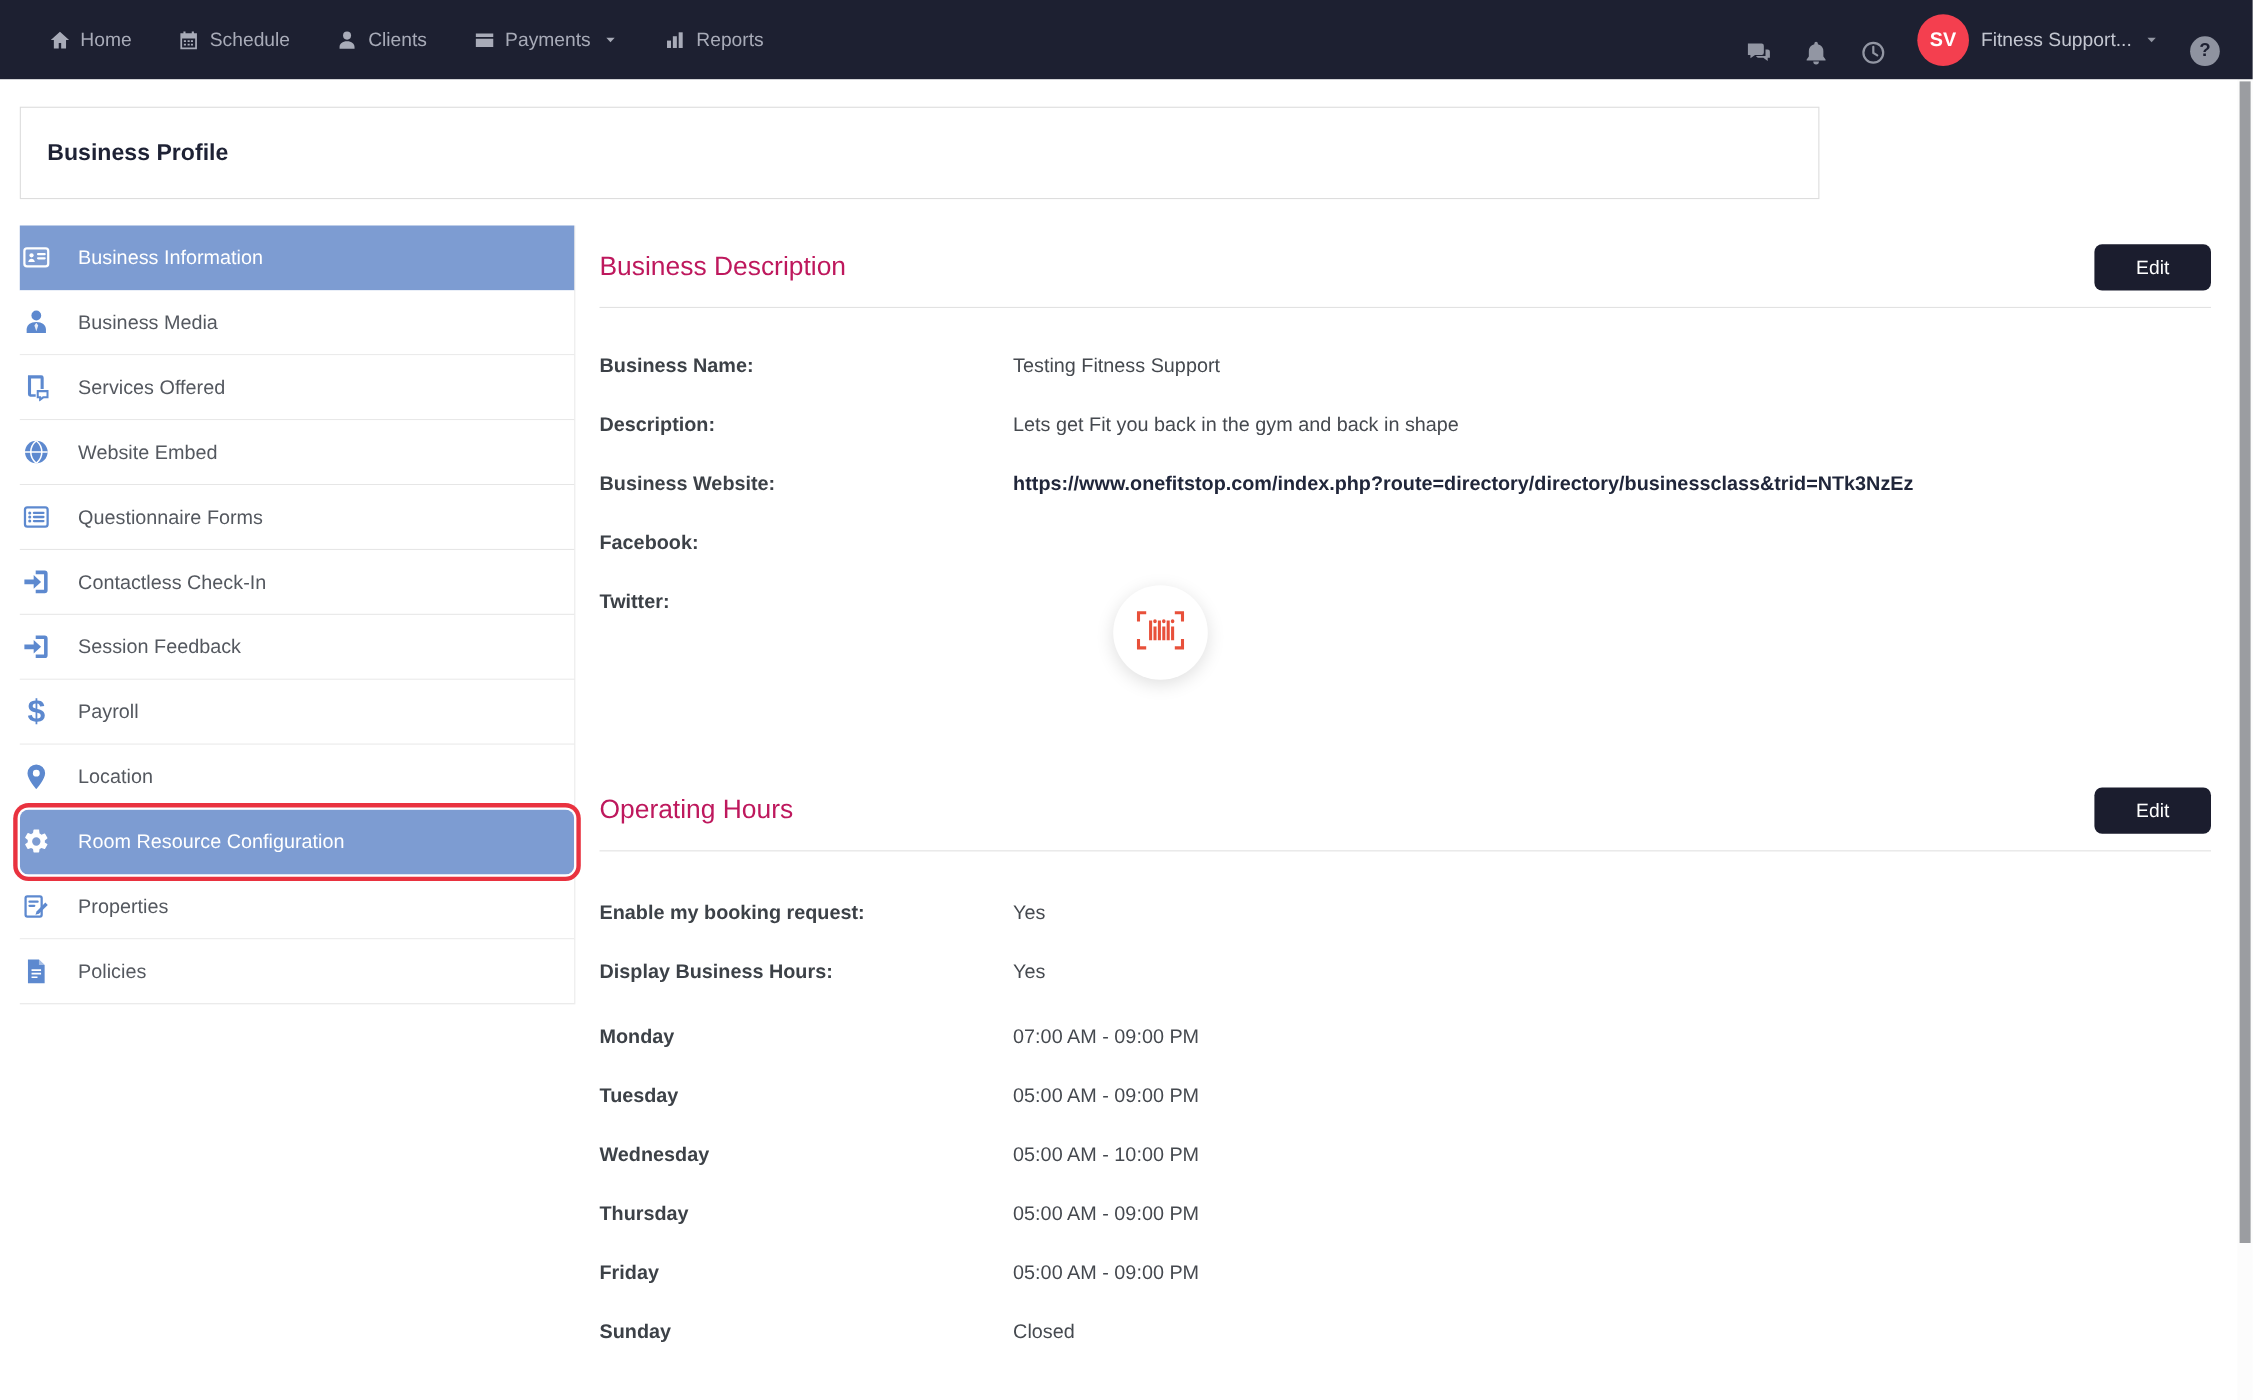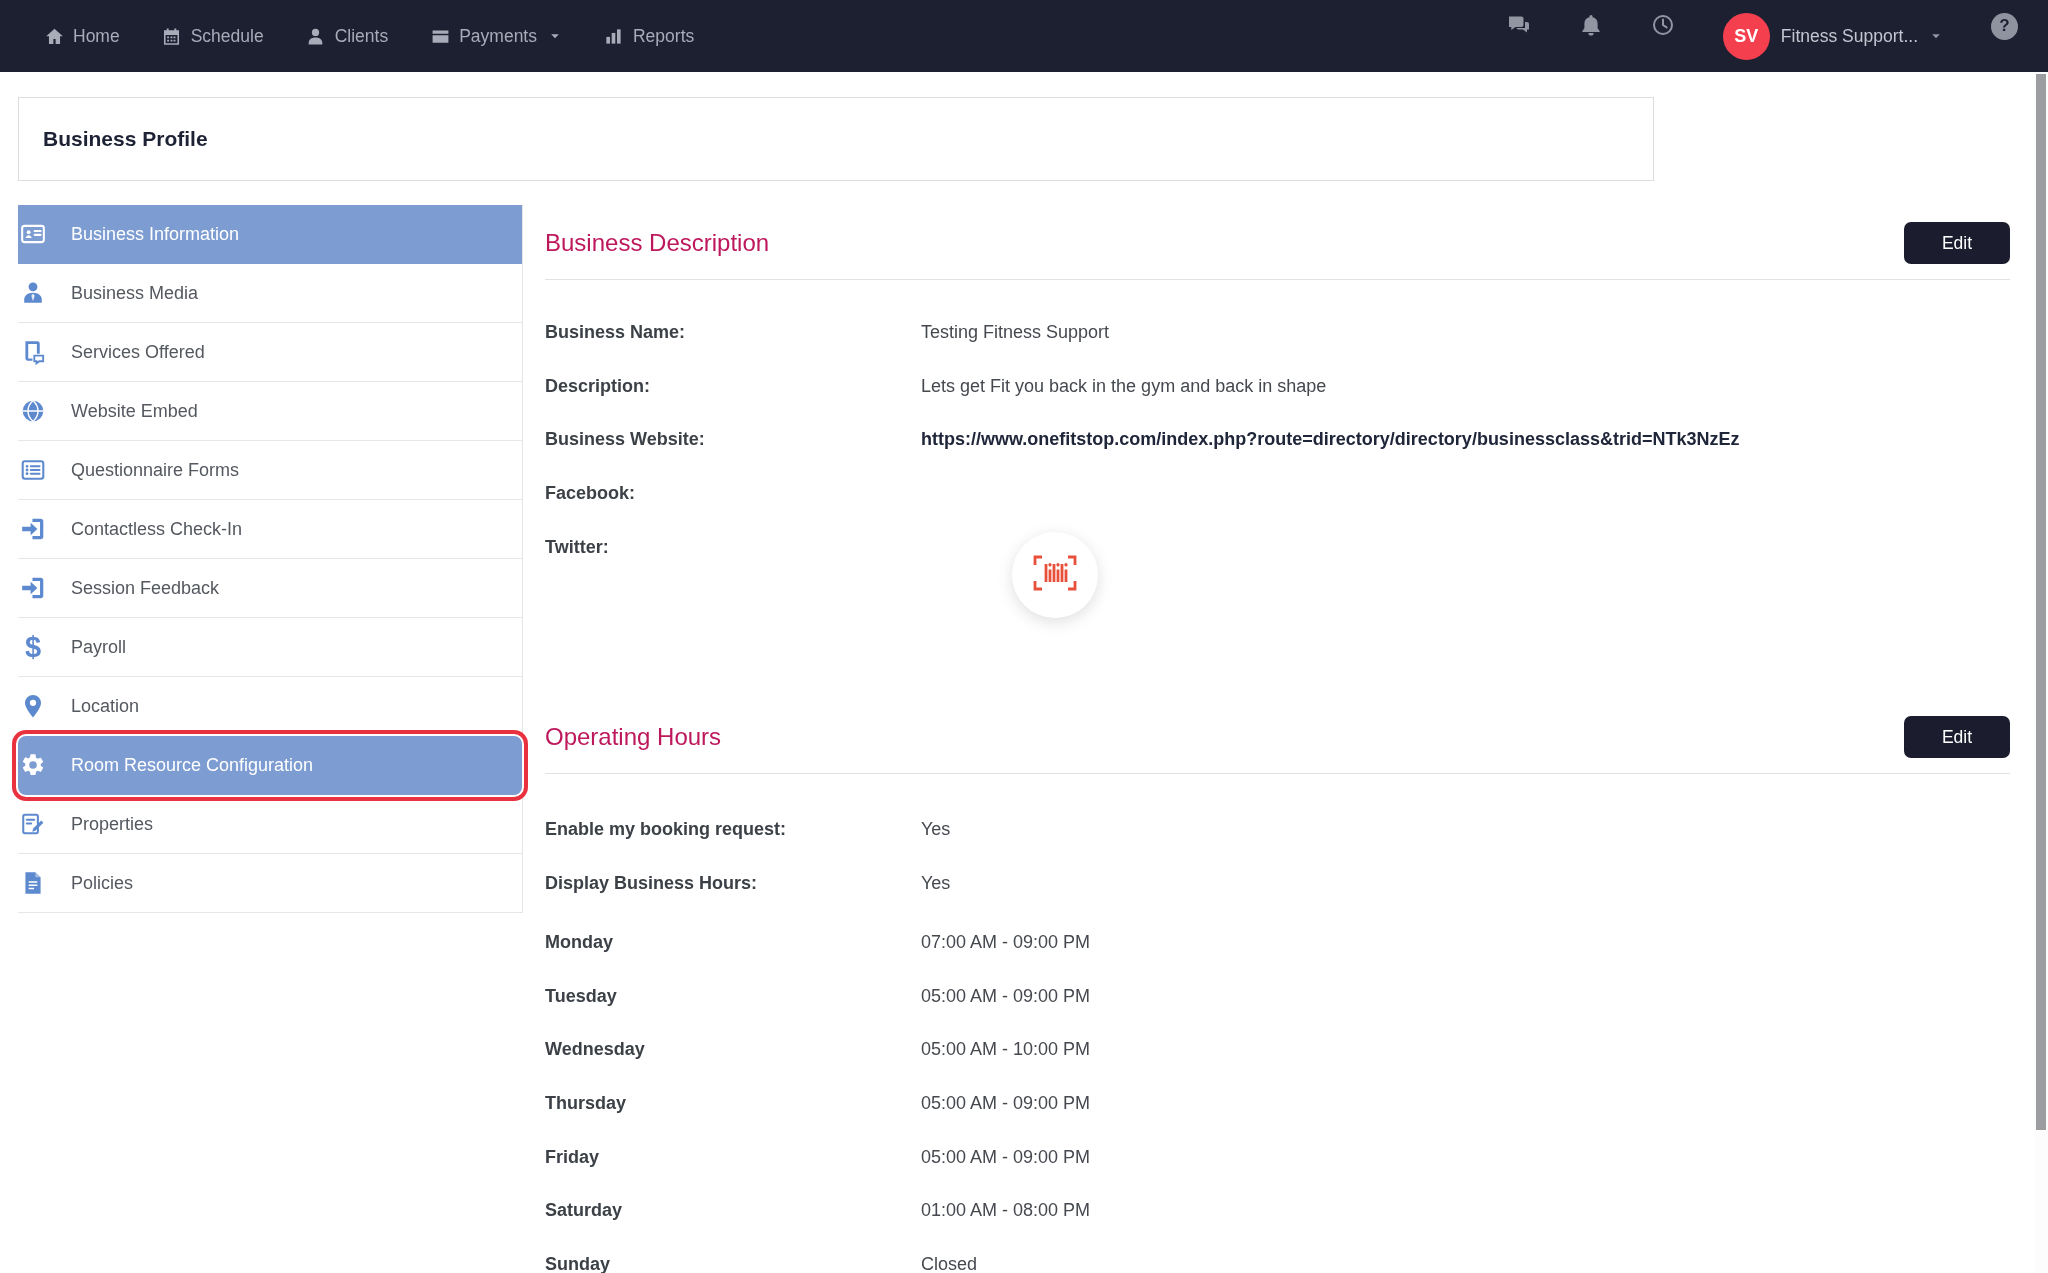--- a/index.html
+++ b/index.html
@@ -14,21 +14,21 @@
   
   .nav{position:absolute;top:0;left:0;width:2048px;height:72px;background:var(--nav-bg,#1d2031);
        display:flex;align-items:center;padding:4px 30px;z-index:10}
   .nav-left{display:flex;align-items:center;gap:42px;margin-left:14px}
   .nav-item{display:flex;align-items:center;gap:9px;color:#a8abb8;font-size:17.5px;cursor:pointer;white-space:nowrap}
   .nav-item .icon{display:flex;width:20px;justify-content:center}
   .nav-item svg{width:19px;height:19px}
   .dd-caret{display:none;margin-left:2px}
   .has-dropdown .dd-caret{display:inline-flex}
   .dd-caret svg{width:14px;height:14px}
-  .nav-right{margin-left:auto;display:flex;align-items:flex-start;gap:48px}
+  .nav-right{margin-left:auto;display:flex;align-items:flex-end;gap:28px}
   .nav-icon{color:#9296a3;display:flex;cursor:pointer}
   .nav-icon svg{width:24px;height:24px}
   .account{display:flex;align-items:center;gap:11px;cursor:pointer}
   .avatar{width:47px;height:47px;border-radius:50%;background:var(--avatar-red,#f43f4f);color:#fff;
           display:flex;align-items:center;justify-content:center;font-size:18px;font-weight:bold}
   .account-name{color:#c3c6d0;font-size:17.5px}
   .account .dd2{display:flex;color:#9296a3}
   .account .dd2 svg{width:14px;height:14px}
   .help-circle{width:27px;height:27px;border-radius:50%;background:#8f93a0;color:#1d2031;font-weight:bold;
                font-size:17px;display:flex;align-items:center;justify-content:center;cursor:pointer}
@@ -362,24 +362,20 @@
     </div>
     <div class="kv-row">
       <div class="kv-label">Thursday</div>
       <div class="kv-value">05:00 AM - 09:00 PM</div>
     </div>
     <div class="kv-row">
       <div class="kv-label">Friday</div>
       <div class="kv-value">05:00 AM - 09:00 PM</div>
     </div>
     <div class="kv-row">
-      <div class="kv-label">Saturday</div>
-      <div class="kv-value">01:00 AM - 08:00 PM</div>
-    </div>
-    <div class="kv-row">
       <div class="kv-label">Sunday</div>
       <div class="kv-value">Closed</div>
     </div>
   </div>
 
 <div class="scrollbar">
   <div class="scroll-thumb"></div>
 </div>
 
 </body></html>

